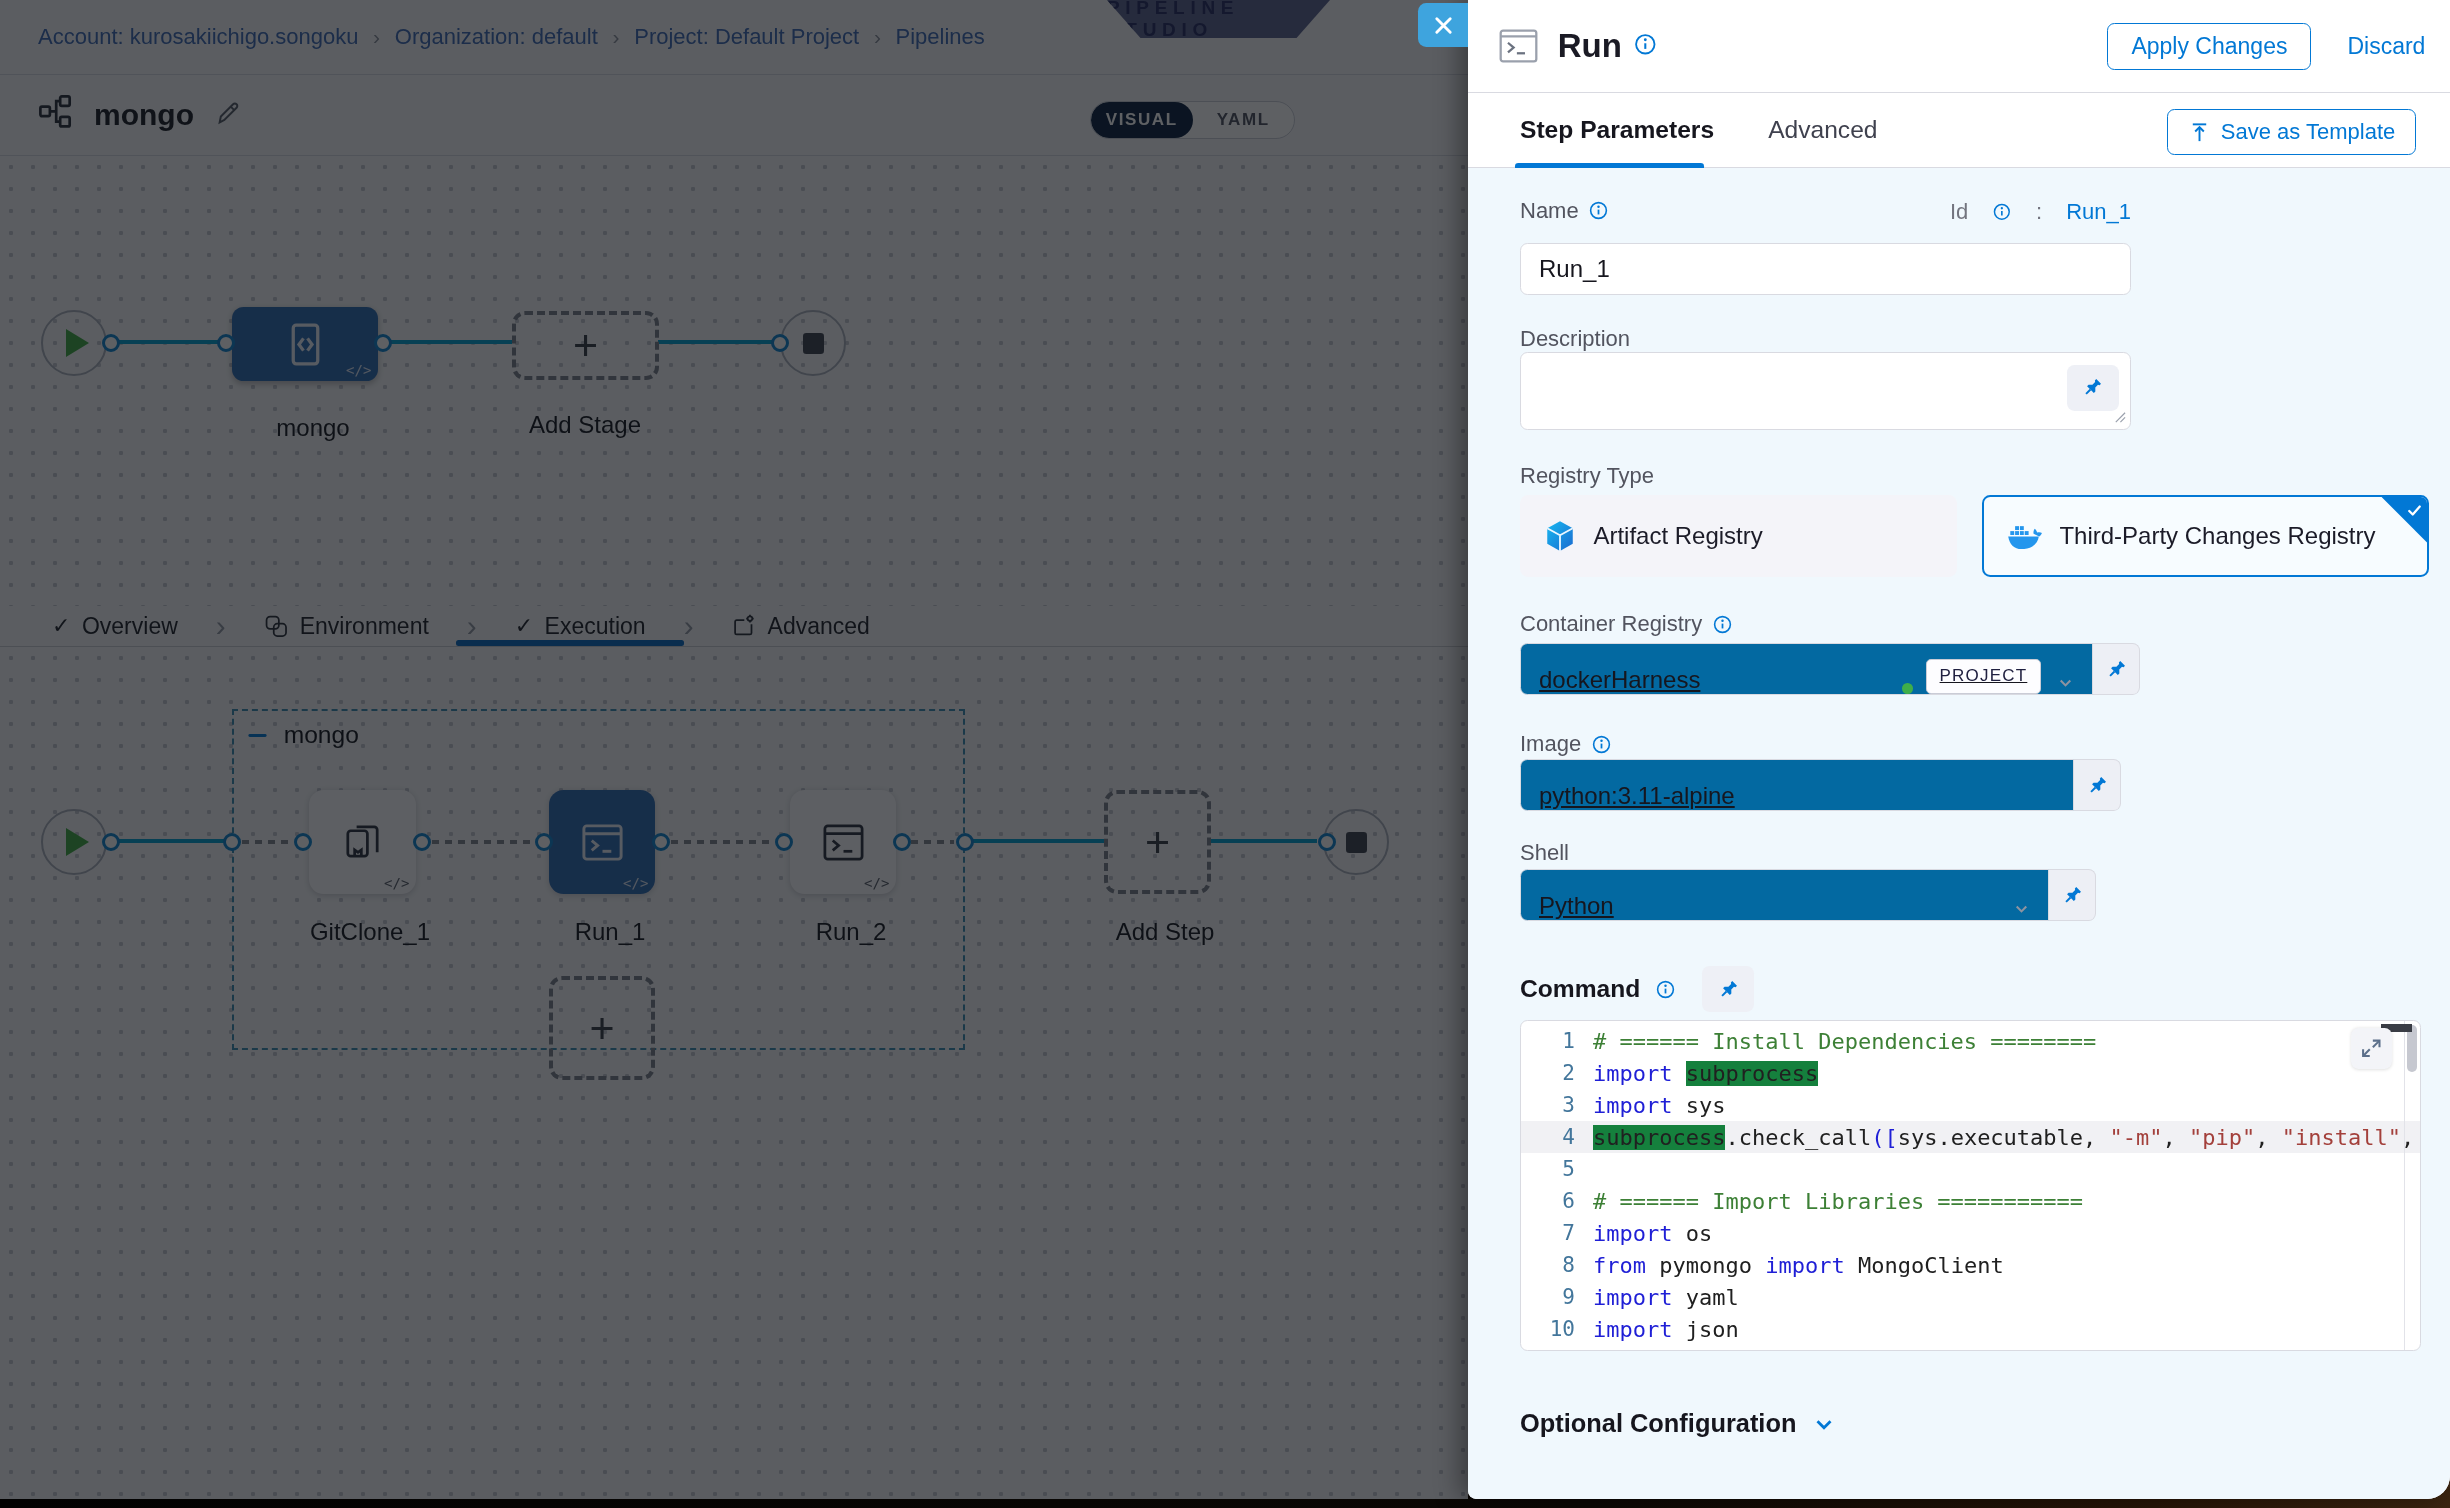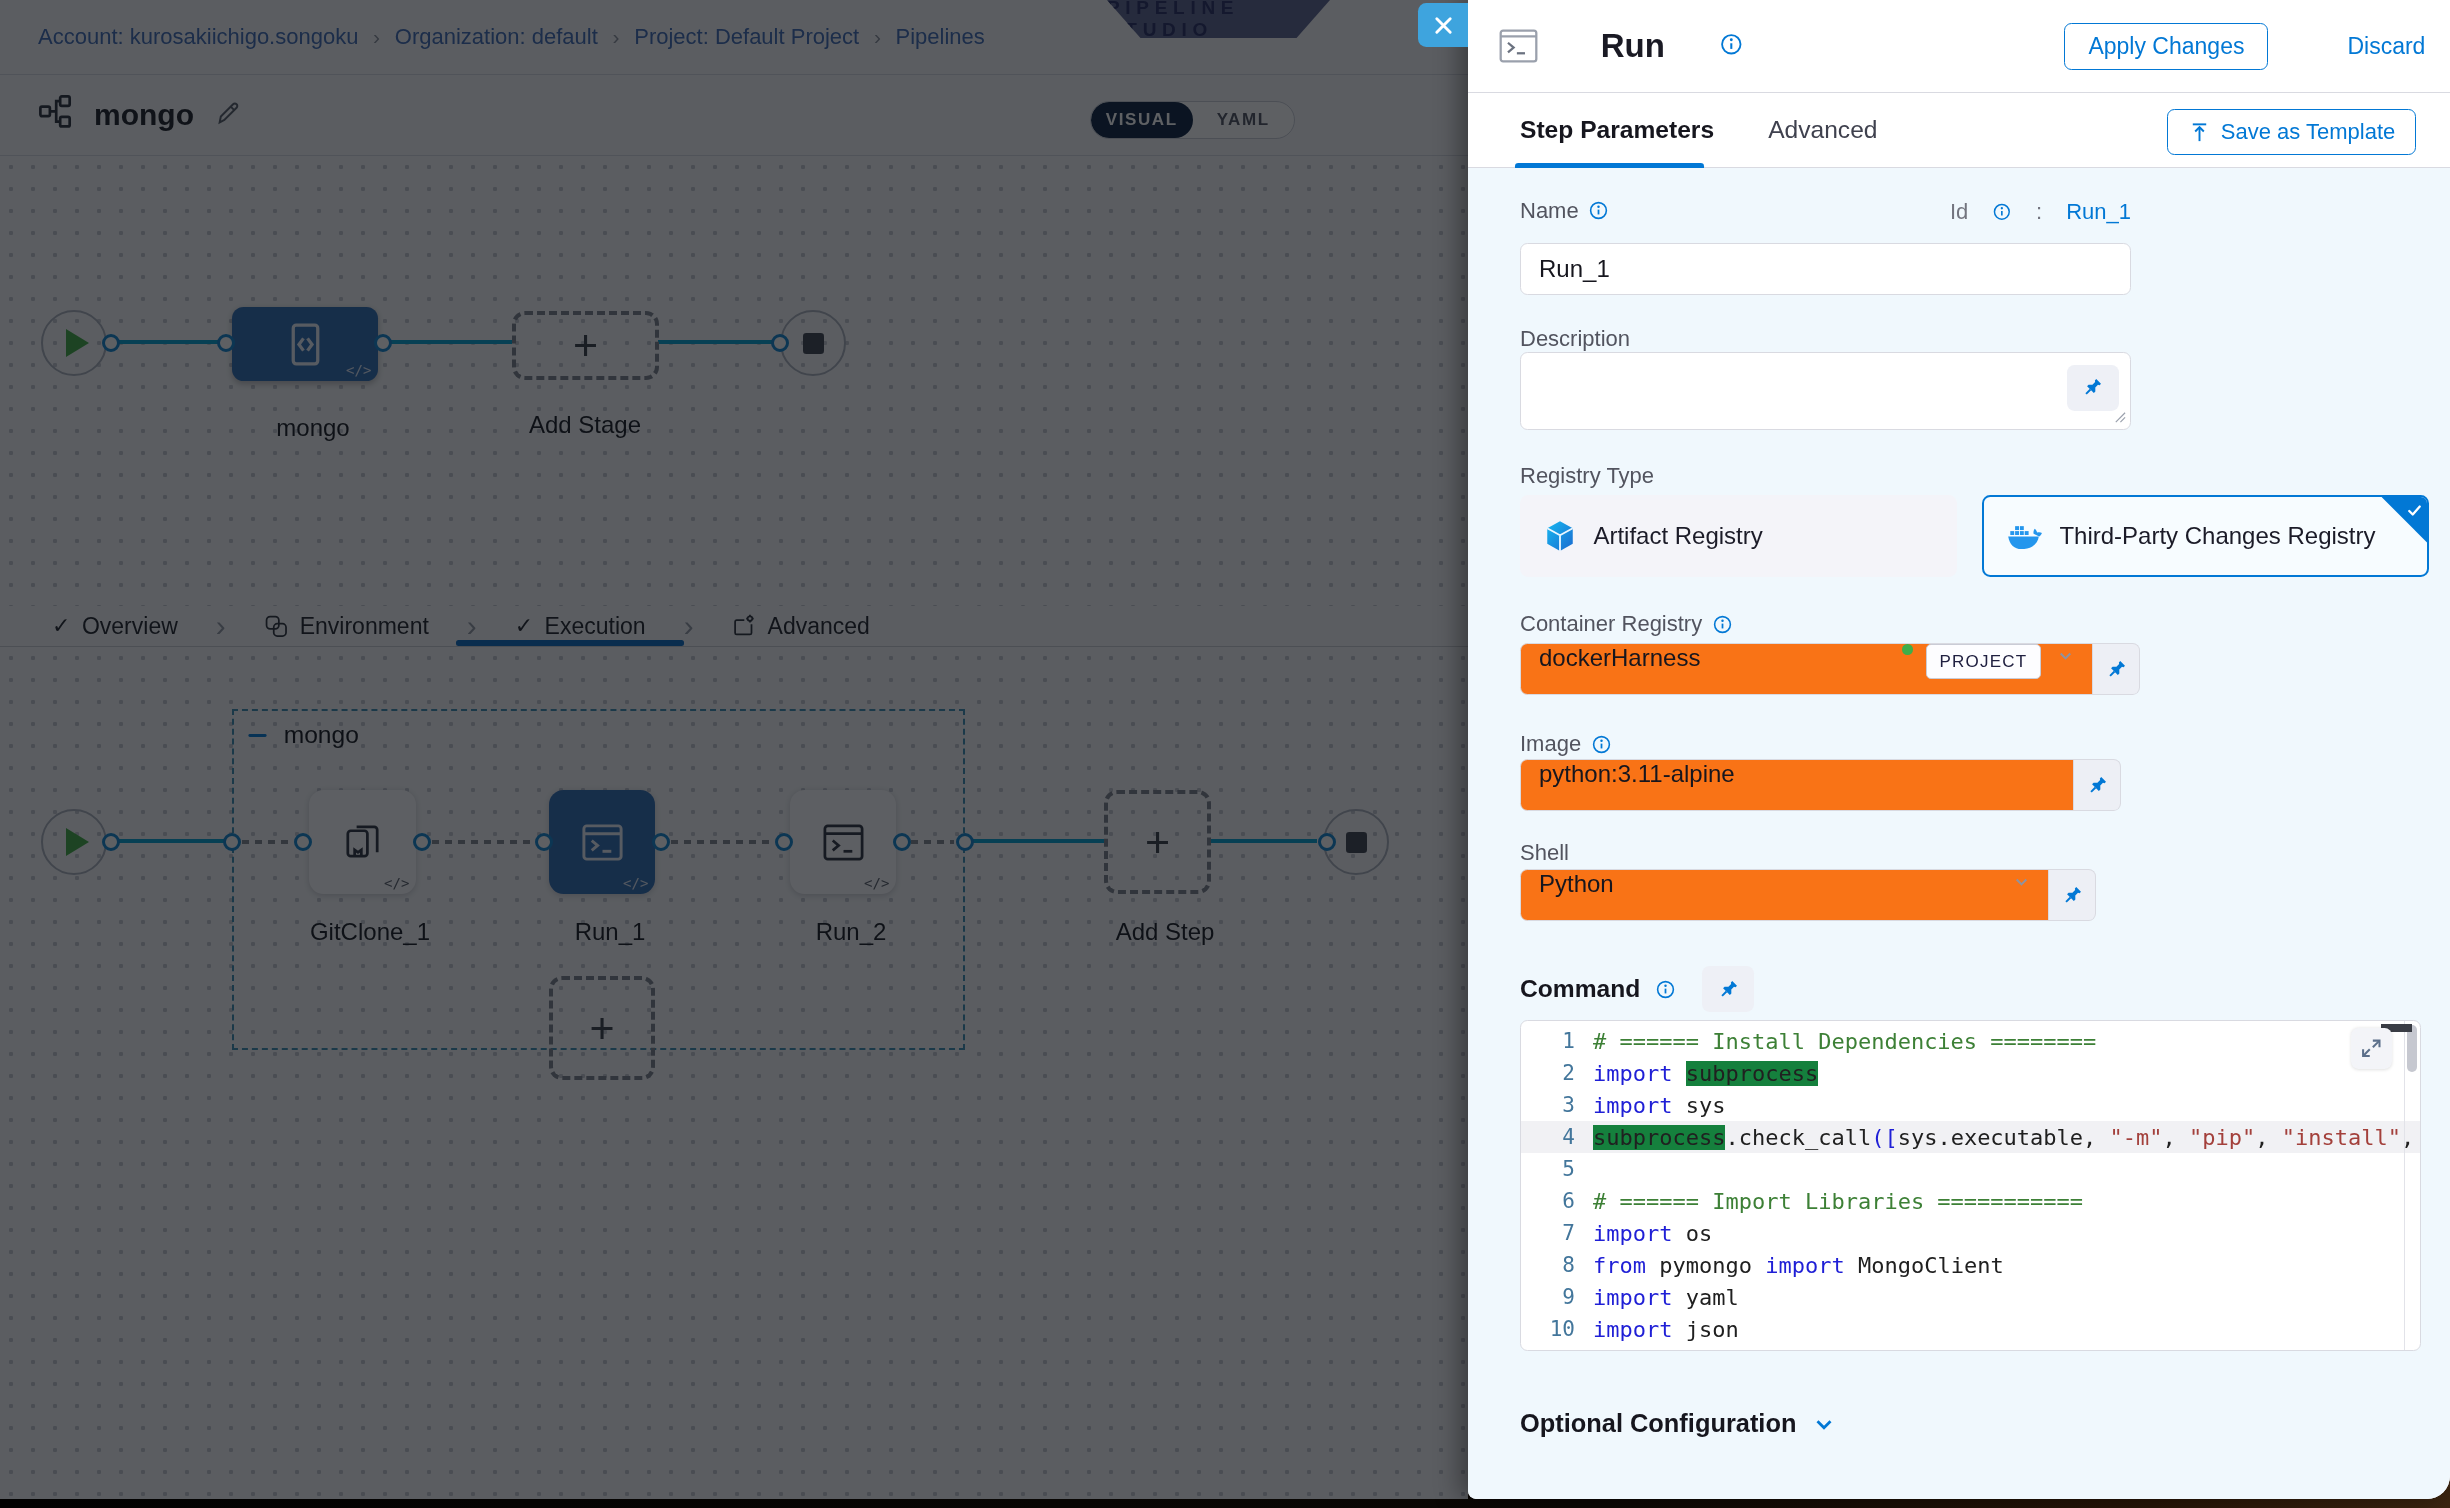--- a/index.html
+++ b/index.html
@@ -41,21 +41,21 @@
   .stepcard{position:absolute;background:#fcfcfe;border-radius:14.7px;box-shadow:0 1.6px 6.6px rgba(40,41,61,0.2);display:flex;align-items:center;justify-content:center;}
   .stepcard .tile-code{color:#565c68;}
   .stepcard.sel{background:#2e6cb4;}
   .grouprect{position:absolute;left:232px;top:62px;width:733px;height:341px;border:2.5px dashed #3c8cb4;box-sizing:border-box;}
   .grouplabel{position:absolute;left:246px;top:74px;display:flex;align-items:center;gap:14.7px;font-size:24.6px;color:#14171e;}
   
   .dim{position:absolute;left:0;top:0;width:1468px;height:1499px;background:rgba(10,13,18,0.66);z-index:5;}
   
   .drawer{position:absolute;left:1468px;top:0;width:982px;height:1499px;background:#ffffff;z-index:10;border-radius:0 0 23px 8.2px;box-shadow:-8.2px 0 24.6px rgba(0,0,0,0.35);}
   .closebtn{position:absolute;left:-50px;top:3.3px;width:50px;height:44px;background:#3ea4de;border-radius:8.2px 0 0 8.2px;display:flex;align-items:center;justify-content:center;cursor:pointer;}
-  .dheader{position:absolute;left:0;top:0;width:100%;height:93px;border-bottom:0.8px solid #d9dae1;display:flex;align-items:center;padding:0 24.6px 0 31px;box-sizing:border-box;gap:43px;}
+  .dheader{position:absolute;left:0;top:0;width:100%;height:93px;border-bottom:0.8px solid #d9dae1;display:flex;align-items:center;padding:0 24.6px 0 31px;box-sizing:border-box;}
   .dtitle{font-size:33px;font-weight:bold;color:#1a1a24;margin-left:19.7px;}
   .infoic{margin-left:11.5px;}
   .applybtn{margin-left:auto;height:47px;padding:0 23px;border:1.6px solid #0278d5;border-radius:7.4px;color:#0278d5;font-size:23px;display:flex;align-items:center;background:#fff;cursor:pointer;}
   .discard{margin-left:36px;color:#0278d5;font-size:23px;cursor:pointer;}
   .dtabs{position:absolute;left:0;top:93px;width:100%;height:75px;border-bottom:0.8px solid #d9dae1;display:flex;align-items:center;padding-left:52px;box-sizing:border-box;background:#fff;}
   .dtab{font-size:24.6px;color:#3f414e;margin-right:54px;cursor:pointer;}
   .dtab.active{font-weight:bold;color:#16161e;}
   .dtab-underline{position:absolute;left:47px;top:70px;width:189px;height:5.7px;background:#0278d5;border-radius:3.3px 3.3px 0 0;}
   .savetpl{position:absolute;right:34px;top:16.4px;height:46px;padding:0 19.7px;border:1.6px solid #0278d5;border-radius:7.4px;color:#0278d5;font-size:22px;display:flex;align-items:center;gap:9.8px;background:#fff;cursor:pointer;box-sizing:border-box;}
   .dcontent{position:absolute;left:0;top:168px;width:100%;height:1331px;background:#f0f8fd;border-radius:0 0 23px 8.2px;}
@@ -67,21 +67,21 @@
   .tarea{position:absolute;left:52px;width:611px;height:78px;background:#fff;border:1.2px solid #d9dae1;border-radius:7.4px;box-sizing:border-box;}
   .pinbtn{width:52px;height:46px;background:#eef0f6;border-radius:7.4px;display:flex;align-items:center;justify-content:center;cursor:pointer;}
   .tarea .pinbtn{position:absolute;right:11.5px;top:11.5px;}
   .rszhandle{position:absolute;right:4.1px;bottom:3.3px;}
   .regcard{position:absolute;height:82px;border-radius:8.2px;display:flex;align-items:center;padding-left:23px;box-sizing:border-box;gap:16.4px;font-size:24px;color:#1b1b28;cursor:pointer;}
   .regcard.plain{left:52px;width:437px;background:#f4f4f9;}
   .regcard.sel{left:514px;width:447px;background:#f7fcff;border:2.5px solid #0278d5;overflow:hidden;}
   .cornersel{position:absolute;right:-0.8px;top:-0.8px;width:47px;height:47px;background:#0278d5;clip-path:polygon(100% 0,0 0,100% 100%);}
   .cornercheck{position:absolute;right:2.5px;top:3.3px;}
   .igroup{position:absolute;left:52px;height:52px;display:flex;}
-  .igroup .ipart{background:#f97316;border:1.2px solid #d9dae1;border-radius:7.4px 0 0 7.4px;box-sizing:border-box;display:flex;align-items:flex-start;padding:0 14.7px 0 18px;font-size:24px;color:#16161e;}
+  .igroup .ipart{background:#0369a1;border:1.2px solid #d9dae1;border-radius:7.4px 0 0 7.4px;box-sizing:border-box;display:flex;align-items:flex-end;padding:0 14.7px 0 18px;font-size:24px;color:#16161e;text-decoration:underline;}
   .igroup .pinpart{width:47px;background:#edeff5;border:1.2px solid #d9dae1;border-left:none;border-radius:0 7.4px 7.4px 0;display:flex;align-items:center;justify-content:center;box-sizing:border-box;cursor:pointer;}
   .gdot{width:10.6px;height:10.6px;border-radius:50%;background:#3fae4a;margin-left:auto;margin-right:13px;flex:none;}
   .chip{border:1.2px solid #caccd6;border-radius:4.9px;background:#fdfdff;color:#202040;font-size:17px;letter-spacing:1.2px;padding:6.6px 13px;flex:none;}
   .chev{margin-left:13px;flex:none;display:flex;}
   .cmdrow{position:absolute;left:52px;top:798px;display:flex;align-items:center;gap:14.7px;}
   .editor{position:absolute;left:52px;top:852px;width:901px;height:331px;background:#fff;border:1.2px solid #d9dae1;border-radius:7.4px;box-sizing:border-box;overflow:hidden;}
   .code-rows{padding-top:4.1px;}
   .code-row{display:flex;height:32px;align-items:center;font-family:"DejaVu Sans Mono",monospace;font-size:22px;}
   .code-row.active{background:#f1f1f4;}
   .ln{width:54px;text-align:right;padding-right:18px;color:#43769b;flex:none;font-size:21px;}

